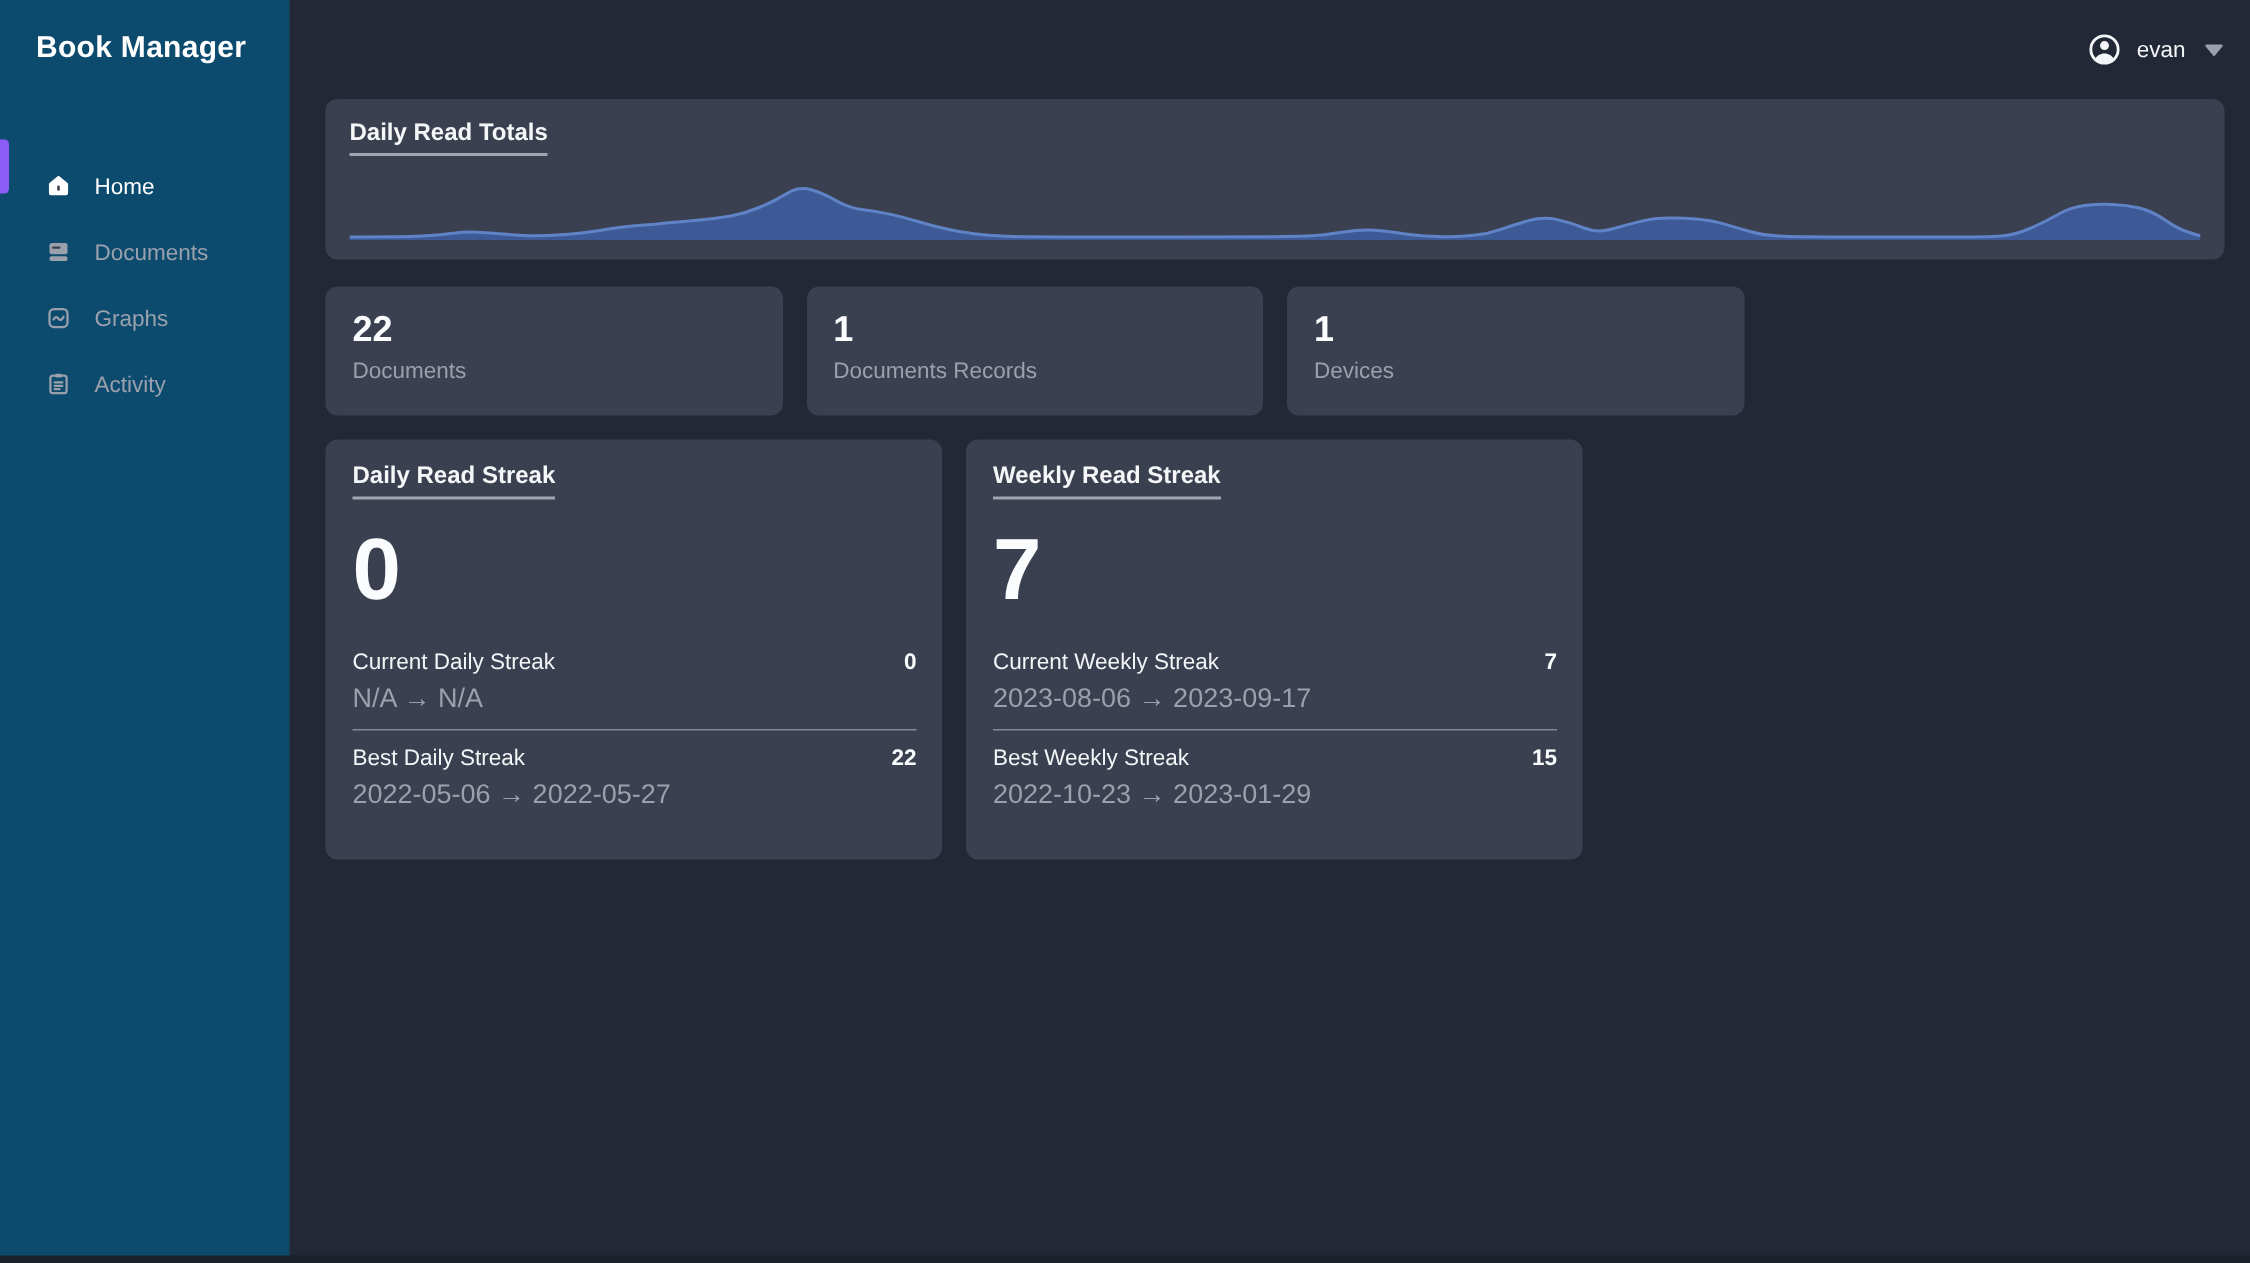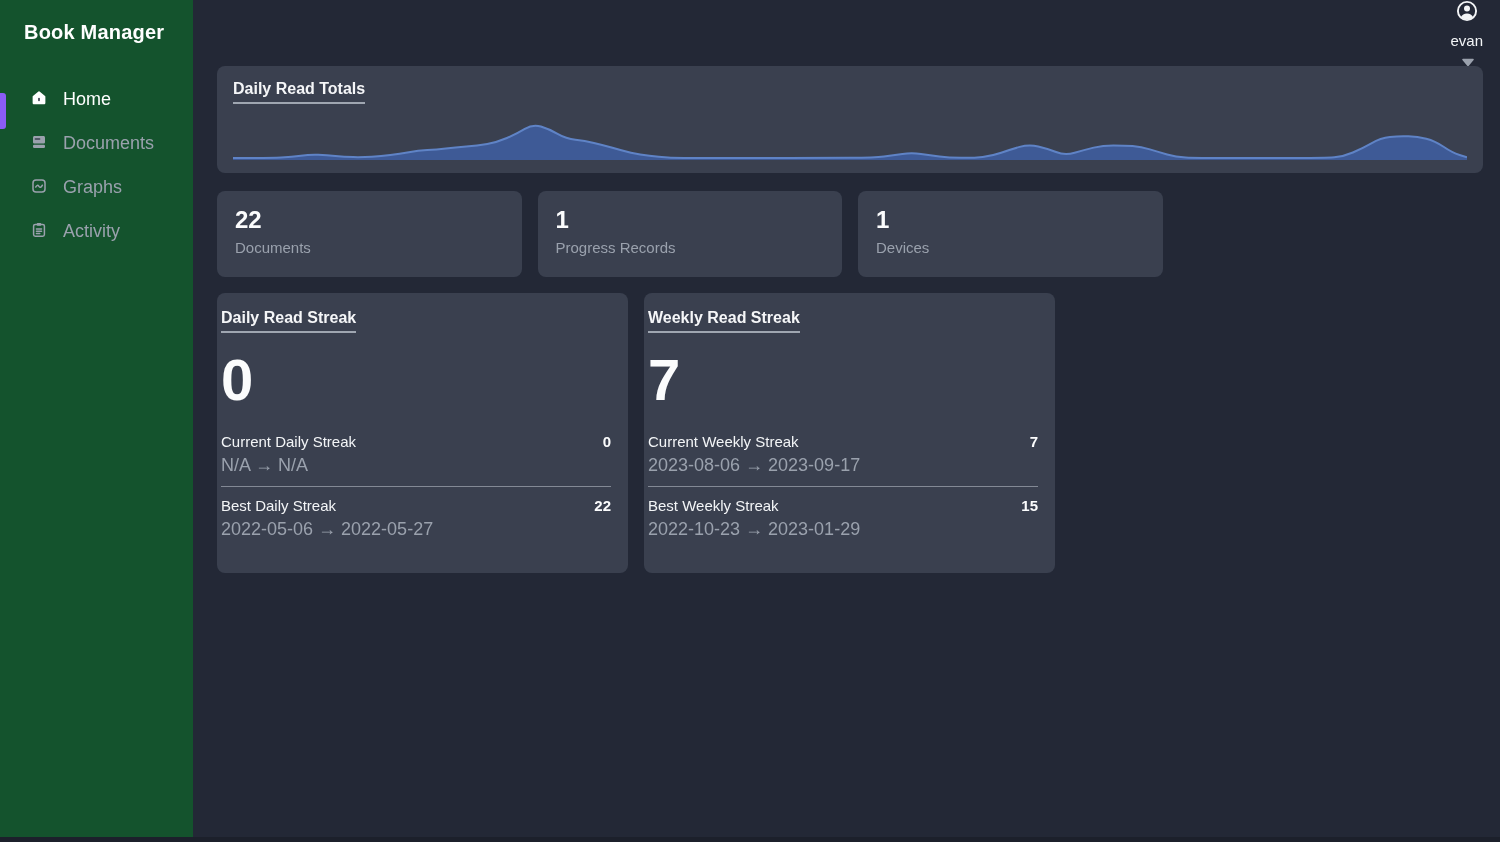--- a/index.html
+++ b/index.html
@@ -4,59 +4,59 @@
 <style>
   * { margin:0; padding:0; box-sizing:border-box; }
   html,body { width:1500px; height:842px; overflow:hidden; }
   body {
     font-family:"Liberation Sans","DejaVu Sans",sans-serif;
     background:#232836; color:#f3f5f7; position:relative;
   }
   
   .sidebar {
     position:absolute; left:0; top:0; bottom:0; width:193px;
-    background:#14532d; z-index:2;
+    background:#0c4a6e; z-index:2;
   }
   .brand { padding:21px 0 0 24px; font-size:20px; font-weight:700; color:#ffffff; letter-spacing:.2px; }
   .nav { margin-top:45px; }
   .nav-item {
-    position:relative; display:flex; align-items:flex-start; gap:15px;
-    height:44px; padding-left:30px; color:#9aa1ad; font-size:18px; font-weight:500;
+    position:relative; display:flex; align-items:flex-end; gap:15px;
+    height:44px; padding-left:30px; color:#9aa1ad; font-size:15px; font-weight:500;
     cursor:pointer;
   }
   .nav-item.active { color:#ffffff; }
   .nav-item.active::before {
     content:""; position:absolute; left:0; top:50%; transform:translateY(-50%);
     width:6px; height:36px; background:#8b5cf6; border-radius:0 3px 3px 0;
   }
   .nav-icon { width:18px; height:18px; display:flex; align-items:center; justify-content:center; }
   .nav-icon svg { display:block; }
   
   .main { position:absolute; left:193px; top:0; right:0; bottom:0; padding:0 17px 0 24px; }
   .topbar { height:66px; display:flex; align-items:center; justify-content:flex-end; }
-  .user-menu { display:flex; align-items:center; gap:9px; cursor:pointer;flex-direction:column; }
+  .user-menu { display:flex; align-items:center; gap:9px; cursor:pointer; }
   .user-name { font-size:15px; font-weight:500; color:#f3f5f7; }
   .caret { margin-left:3px; display:flex; }
   
   .card { background:#3a404f; border-radius:8px; }
   .card-title {
     display:inline-block; font-size:16px; font-weight:700; color:#f5f6f8;
     padding-bottom:4px; border-bottom:2px solid rgba(203,209,219,.7);
   }
   .chart-card { position:relative; height:107px; padding:14px 16px 0; overflow:hidden; }
   .chart-wrap { position:absolute; left:16px; right:16px; bottom:13px; height:40px; }
   .chart-wrap svg { width:100%; height:100%; display:block; }
   
   .stats-row { margin-top:18px; display:grid; grid-template-columns:repeat(4,1fr); gap:16px; }
   .stat-card { height:86px; padding:15px 18px; }
   .stat-value { font-size:24px; font-weight:700; color:#fbfcfd; line-height:1.15; }
   .stat-label { margin-top:5px; font-size:15px; color:#9aa1ad; }
   
   .streaks-row { margin-top:16px; display:flex; gap:16px; }
-  .streak-card { width:411px; height:280px; padding:16px 17px 16px 4px; }
+  .streak-card { width:411px; height:280px; padding:16px 17px 16px 18px; }
   .big-value { font-size:58px; font-weight:700; color:#fbfcfd; line-height:1; margin:18px 0 14px; }
   .streak-rows { margin-top:0; }
   .streak-row {
     display:flex; align-items:flex-start; justify-content:space-between; padding:10px 0;
   }
   .streak-row.bordered { border-bottom:1px solid rgba(203,209,219,.5); }
   .streak-label { font-size:15px; font-weight:500; color:#f3f5f7; }
   .streak-range { margin-top:5px; font-size:18px; color:#9aa1ad; }
   .streak-value { font-size:15px; font-weight:700; color:#fbfcfd; padding-left:12px; }
   
@@ -139,21 +139,21 @@
     </div>
   </section>
 
   <section class="stats-row">
     <div class="card stat-card">
       <div class="stat-value">22</div>
       <div class="stat-label">Documents</div>
     </div>
     <div class="card stat-card">
       <div class="stat-value">1</div>
-      <div class="stat-label">Progress Records</div>
+      <div class="stat-label">Documents Records</div>
     </div>
     <div class="card stat-card">
       <div class="stat-value">1</div>
       <div class="stat-label">Devices</div>
     </div>
   </section>
 
   <section class="streaks-row">
 
     <div class="card streak-card">

